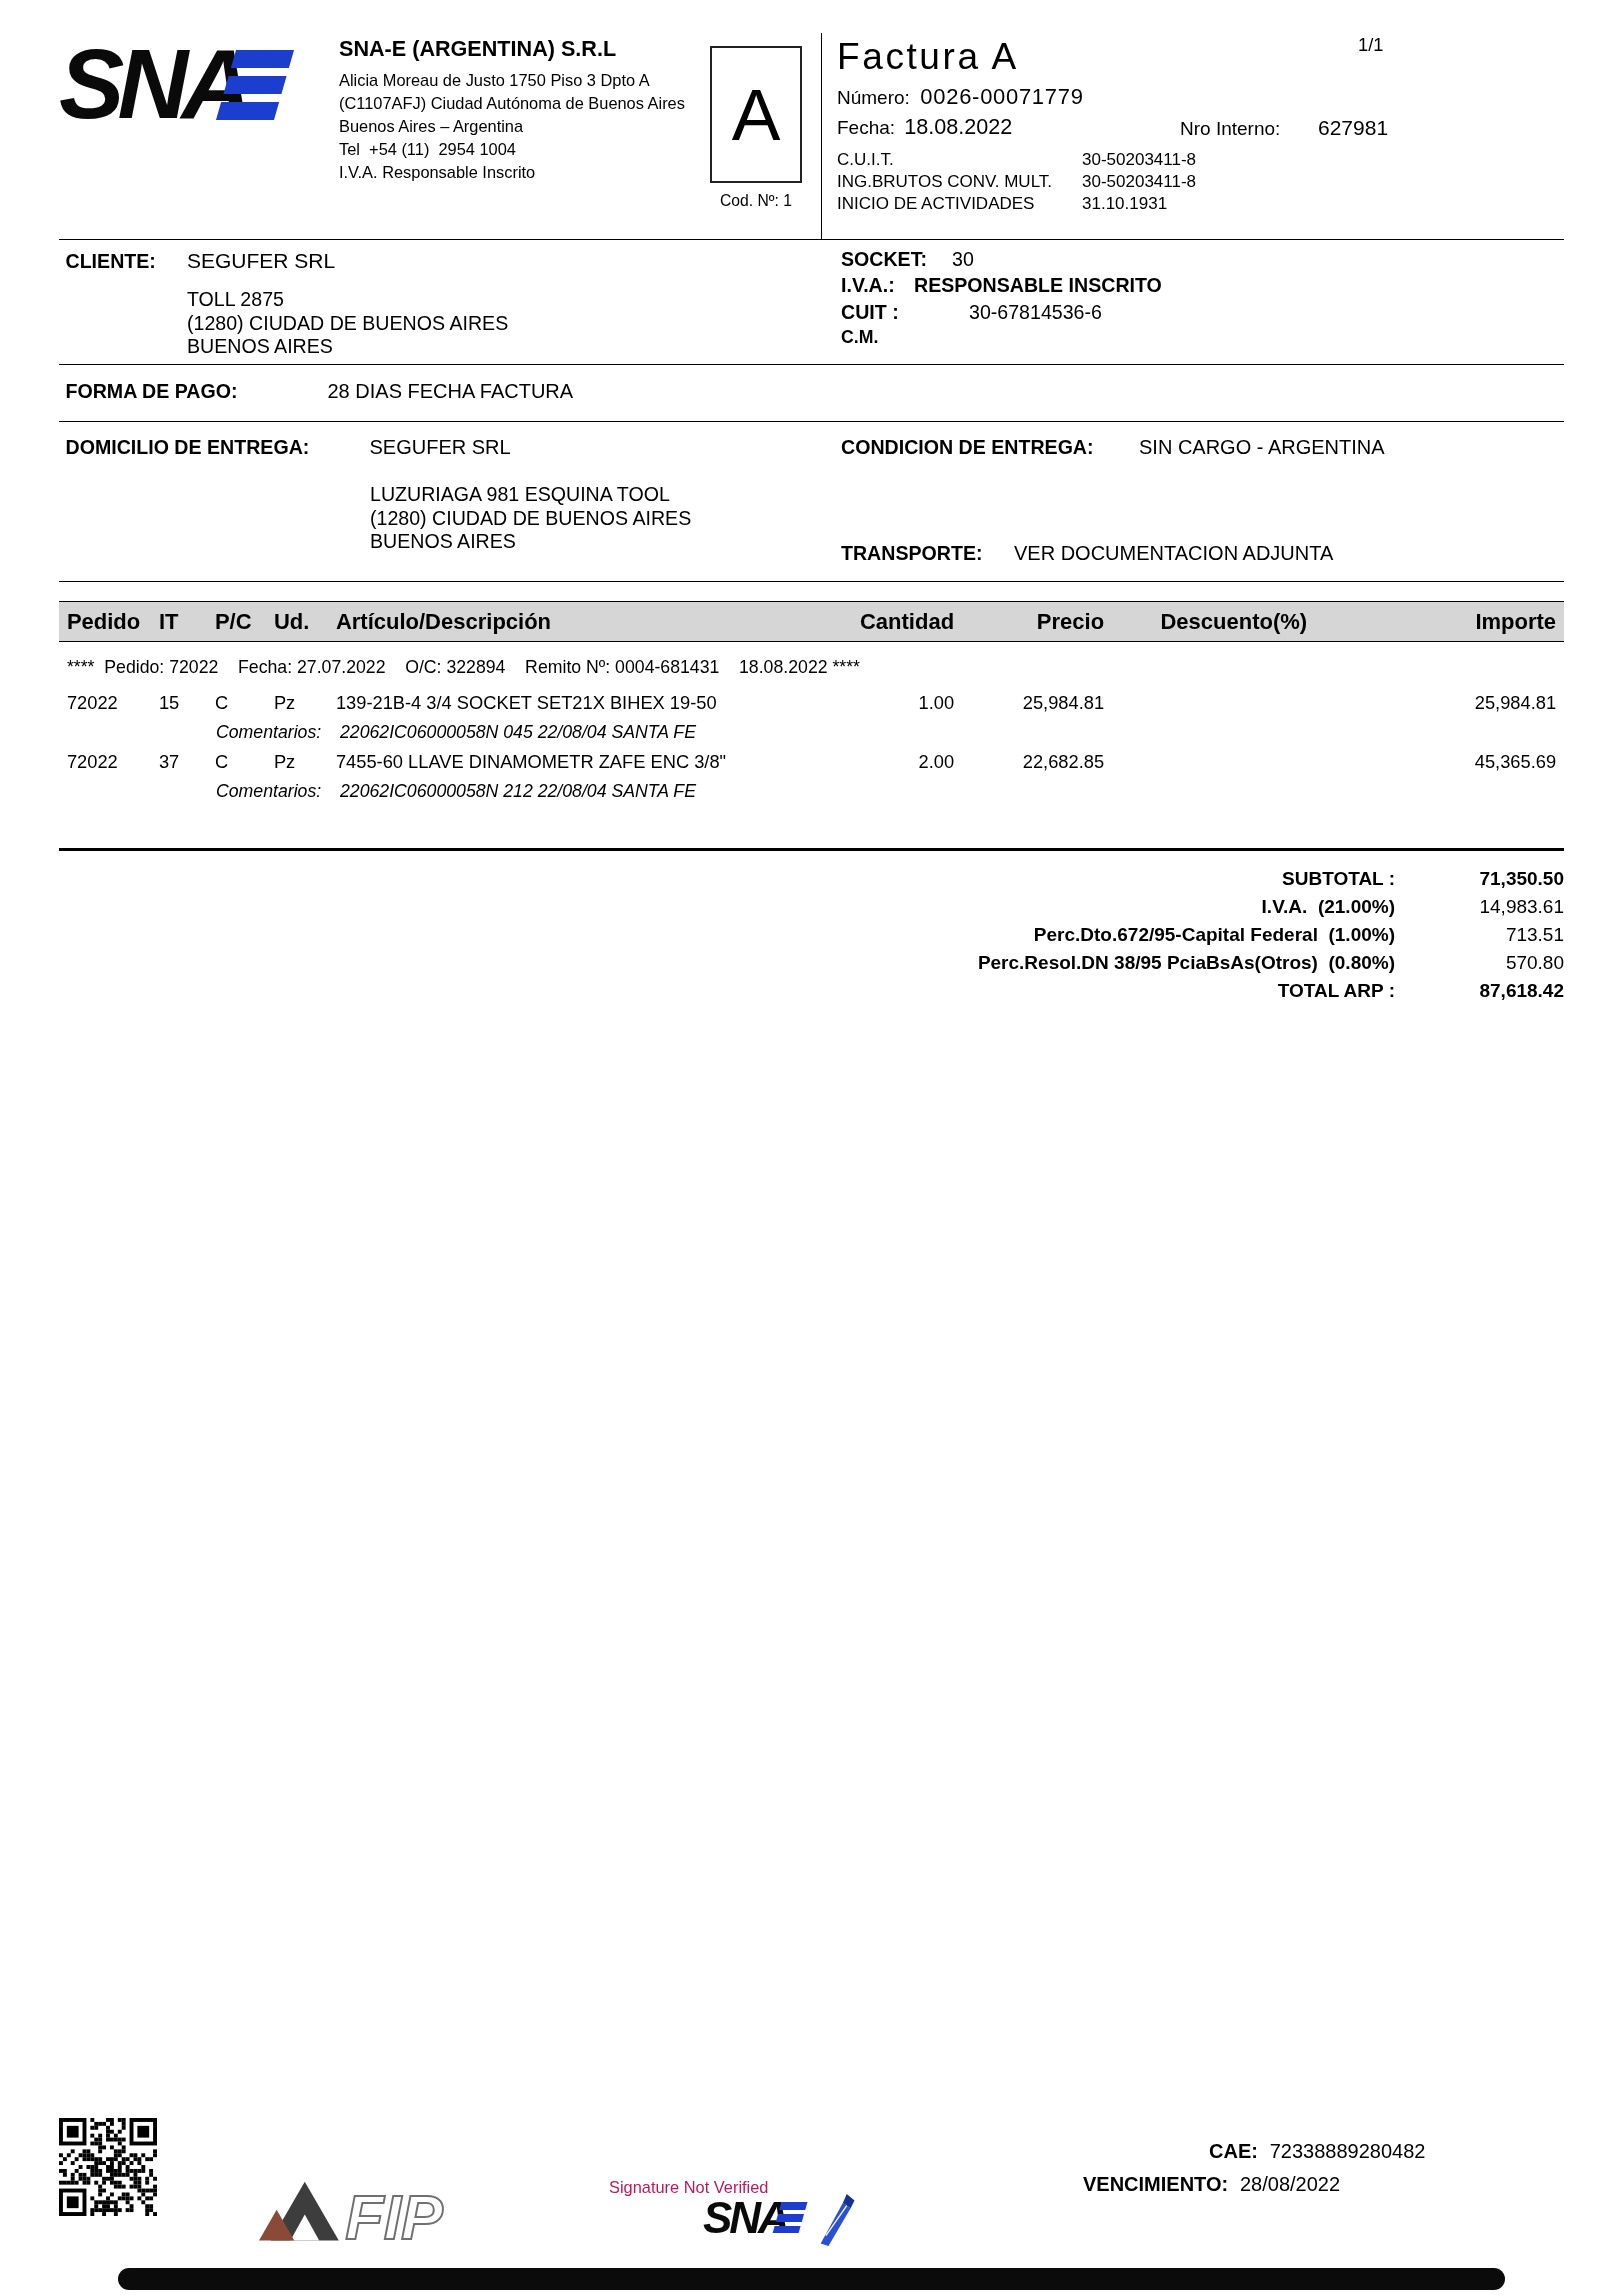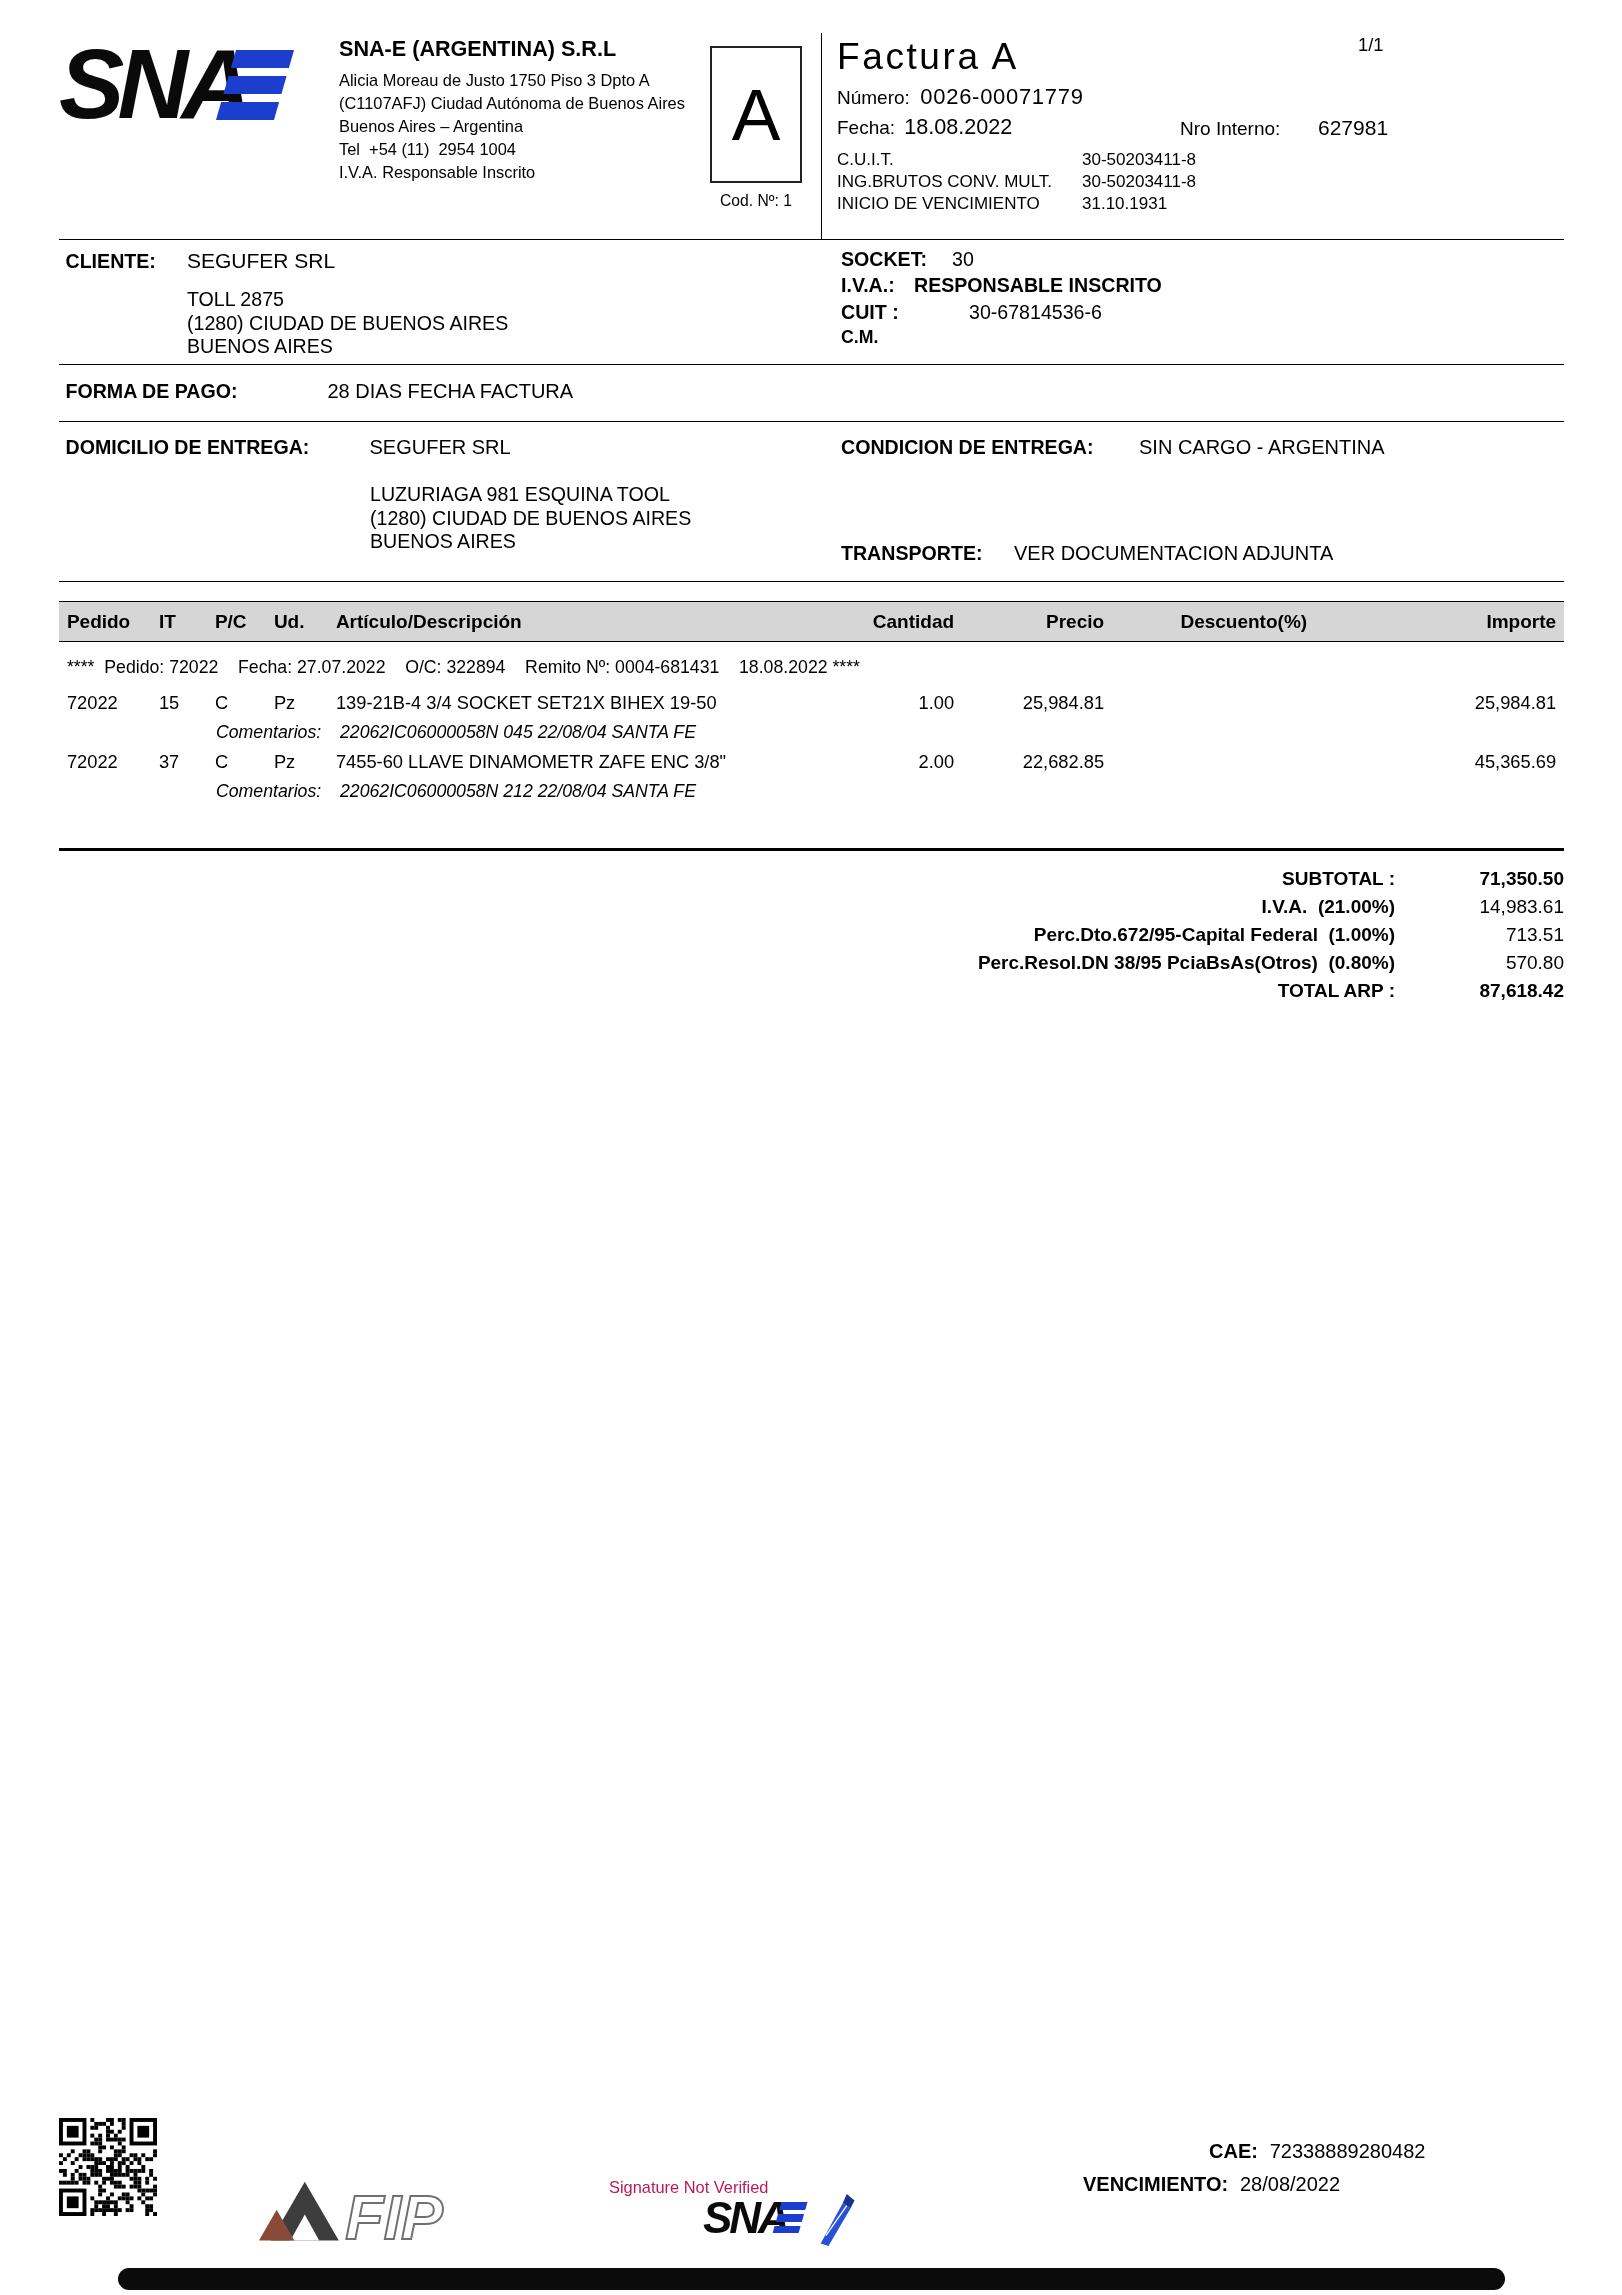--- a/index.html
+++ b/index.html
@@ -31,21 +31,21 @@
   .docbox-frame { width:92px; height:137px; border:2px solid #222;
                   display:flex; align-items:center; justify-content:center; }
   .doc-letter { font-size:73px; }
   .doc-code { margin-top:9.2px; font-size:15.7px; text-align:center; width:92px; }
   .f-title { font-size:37px; letter-spacing:2.6px; }
 
   
   .tgrid { display:grid; grid-template-columns:92px 56px 59px 62px 510px 124px 150px 203px 249px; }
   .tgrid > div { padding:0 7.9px; overflow:hidden; }
   .thead { background:#d6d6d6; border-top:1.3px solid #000; border-bottom:1.3px solid #000;
-           height:41px; align-items:center; font-weight:bold; font-size:19px; }
+           height:41px; align-items:center; font-weight:bold; font-size:22px; }
   .trow { font-size:18.3px; height:30px; align-items:center; }
   .num { text-align:right; }
   .group-row { font-size:17.7px; margin-top:11.8px; height:26px; line-height:26px;
                padding-left:7.9px; margin-bottom:7.9px; }
   .comment-row { font-size:17.7px; font-style:italic; height:29px; line-height:29px;
                  padding-left:157px; display:flex; }
   .comment-row .clab { width:124px; flex-shrink:0; }
 
   
   .totals-row { display:flex; justify-content:flex-end; align-items:center; height:28px; font-size:19px; }
@@ -113,21 +113,21 @@
       <div style="margin-top:7.9px; font-size:17px; line-height:21.6px;">
         <div class="lv">
           <span style="width:245px;" data-bind="header.cuit_rows.0.label">C.U.I.T.</span>
           <span data-bind="header.cuit_rows.0.value">30-50203411-8</span>
         </div>
         <div class="lv">
           <span style="width:245px;" data-bind="header.cuit_rows.1.label">ING.BRUTOS CONV. MULT.</span>
           <span data-bind="header.cuit_rows.1.value">30-50203411-8</span>
         </div>
         <div class="lv">
-          <span style="width:245px;" data-bind="header.cuit_rows.2.label">INICIO DE VENCIMIENTO</span>
+          <span style="width:245px;" data-bind="header.cuit_rows.2.label">INICIO DE ACTIVIDADES</span>
           <span data-bind="header.cuit_rows.2.value">31.10.1931</span>
         </div>
       </div>
     </div>
 
     <div class="abs" style="left:1299px; top:1.3px; font-size:18.3px;" data-bind="page_number">1/1</div>
   </div>
 
   <div class="rule" style="top:239px;"></div>
 

